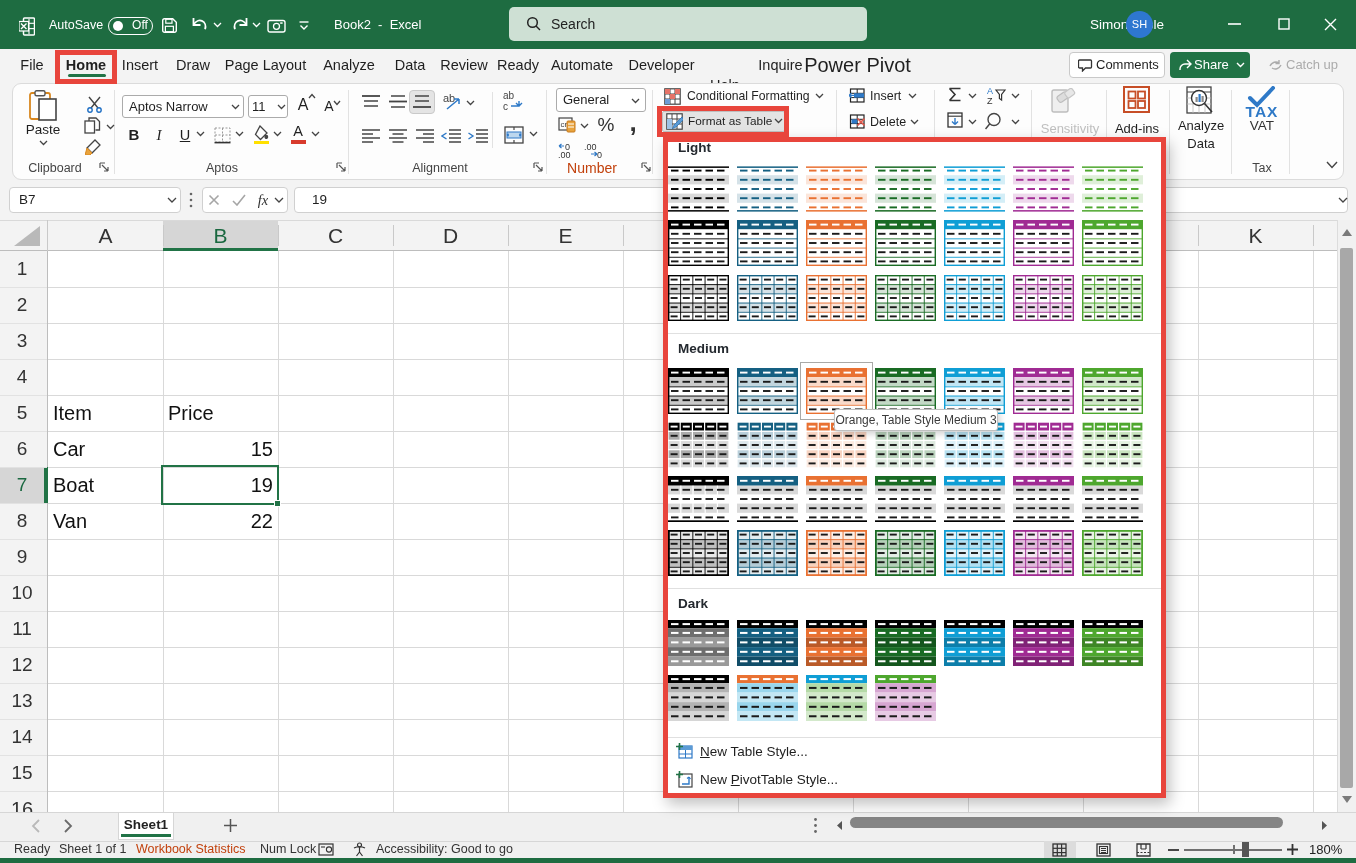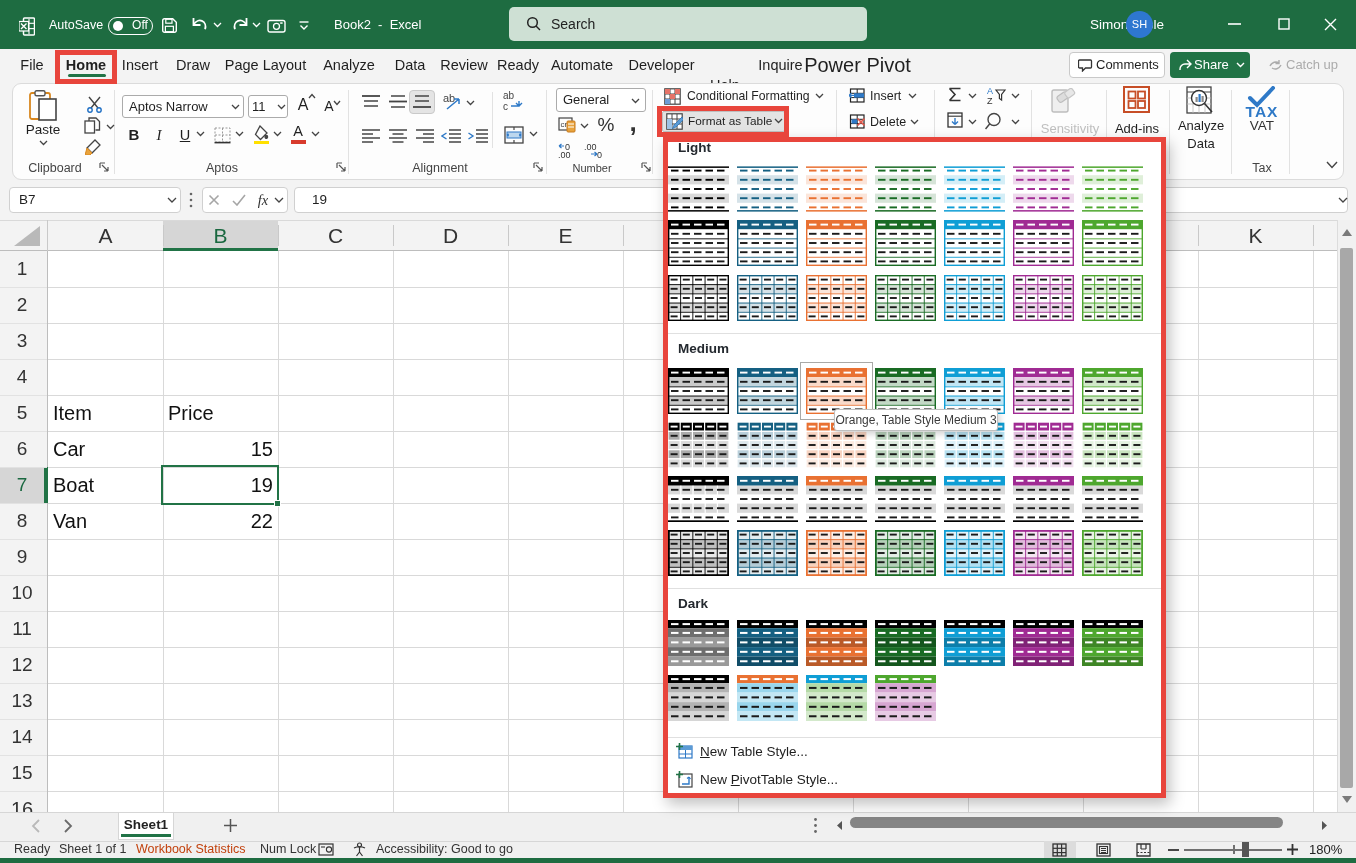--- a/index.html
+++ b/index.html
@@ -281,21 +281,21 @@
     <svg style="left:558px;top:142px;" width="22" height="17" viewBox="0 0 22 17">
       <text x="7" y="8" font-size="9" fill="#333" font-family="Liberation Sans">0</text>
       <text x="0" y="16" font-size="9" fill="#333" font-family="Liberation Sans">.00</text>
       <path d="M6 4 L1 4 M1 4 l2.5 -2 M1 4 l2.5 2" stroke="#2E79C7" stroke-width="1.2" fill="none"></path>
     </svg>
     <svg style="left:584px;top:142px;" width="22" height="17" viewBox="0 0 22 17">
       <text x="0" y="8" font-size="9" fill="#333" font-family="Liberation Sans">.00</text>
       <text x="13" y="16" font-size="9" fill="#333" font-family="Liberation Sans">0</text>
       <path d="M7 12 L13 12 M13 12 l-2.5 -2 M13 12 l-2.5 2" stroke="#2E79C7" stroke-width="1.2" fill="none"></path>
     </svg>
-    <div style="left:560px;top:160px;width:64px;height:16px;font-size:11px;color:#404040;text-align:center;font-weight:400;line-height:16px;">Number</div>
+    <div style="left:560px;top:160px;width:64px;height:16px;font-size:14px;color:#c2410c;text-align:center;font-weight:400;line-height:16px;">Number</div>
     <svg style="left:641px;top:162px;" width="11" height="11" viewBox="0 0 11 11">
       <path d="M1 1 H6 M1 1 V6 M3 3 L9 9 M9 9 H5 M9 9 V5" stroke="#555" stroke-width="1.2" fill="none"></path>
     </svg>
     <svg style="left:664px;top:88px;" width="17" height="17" viewBox="0 0 17 17">
       <rect x="0.8" y="0.8" width="15.4" height="15.4" fill="#fff" stroke="#444" stroke-width="1.2"></rect>
 <line x1="6" y1="1" x2="6" y2="16" stroke="#444" stroke-width="1"></line>
       <line x1="11" y1="1" x2="11" y2="16" stroke="#444" stroke-width="1"></line>
 <line x1="1" y1="6" x2="16" y2="6" stroke="#444" stroke-width="1"></line>
       <line x1="1" y1="11" x2="16" y2="11" stroke="#444" stroke-width="1"></line>
 <rect x="1" y="1" width="5" height="5" fill="#E57368"></rect>

